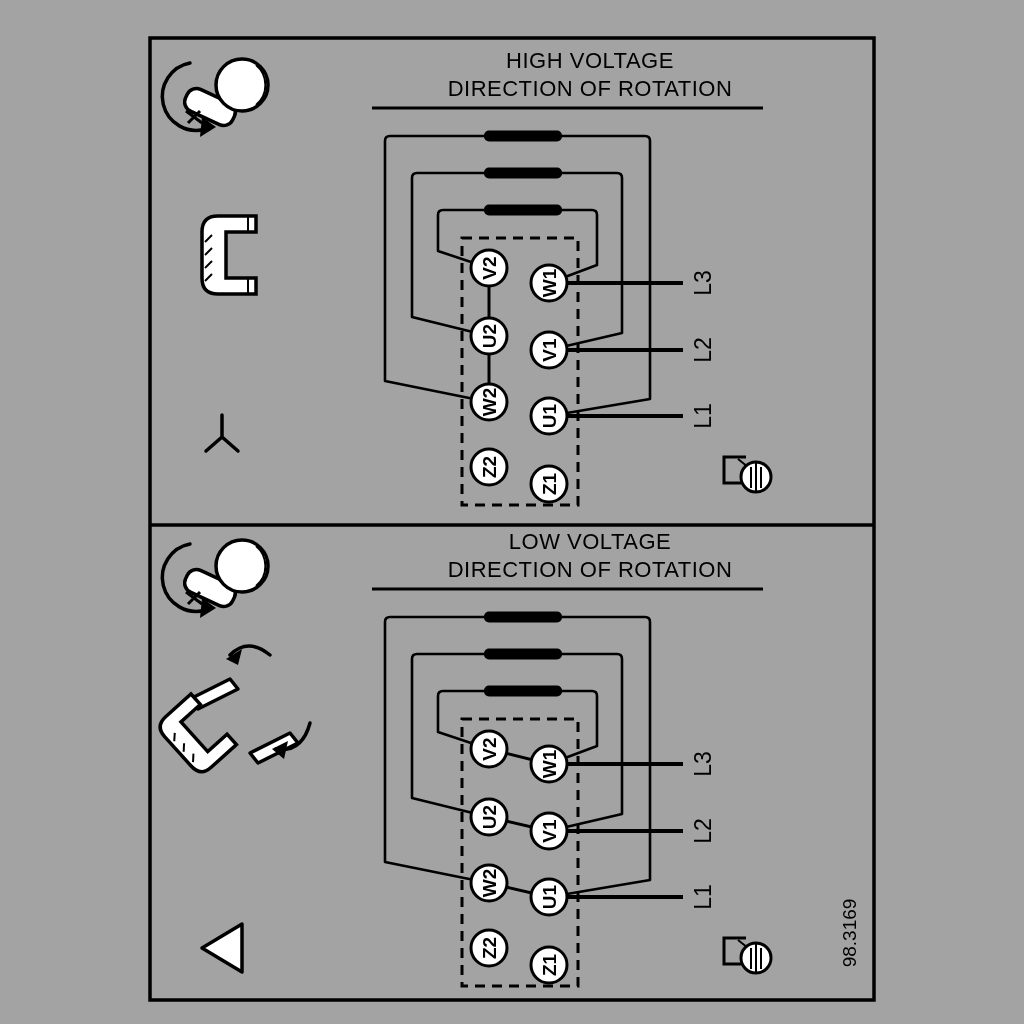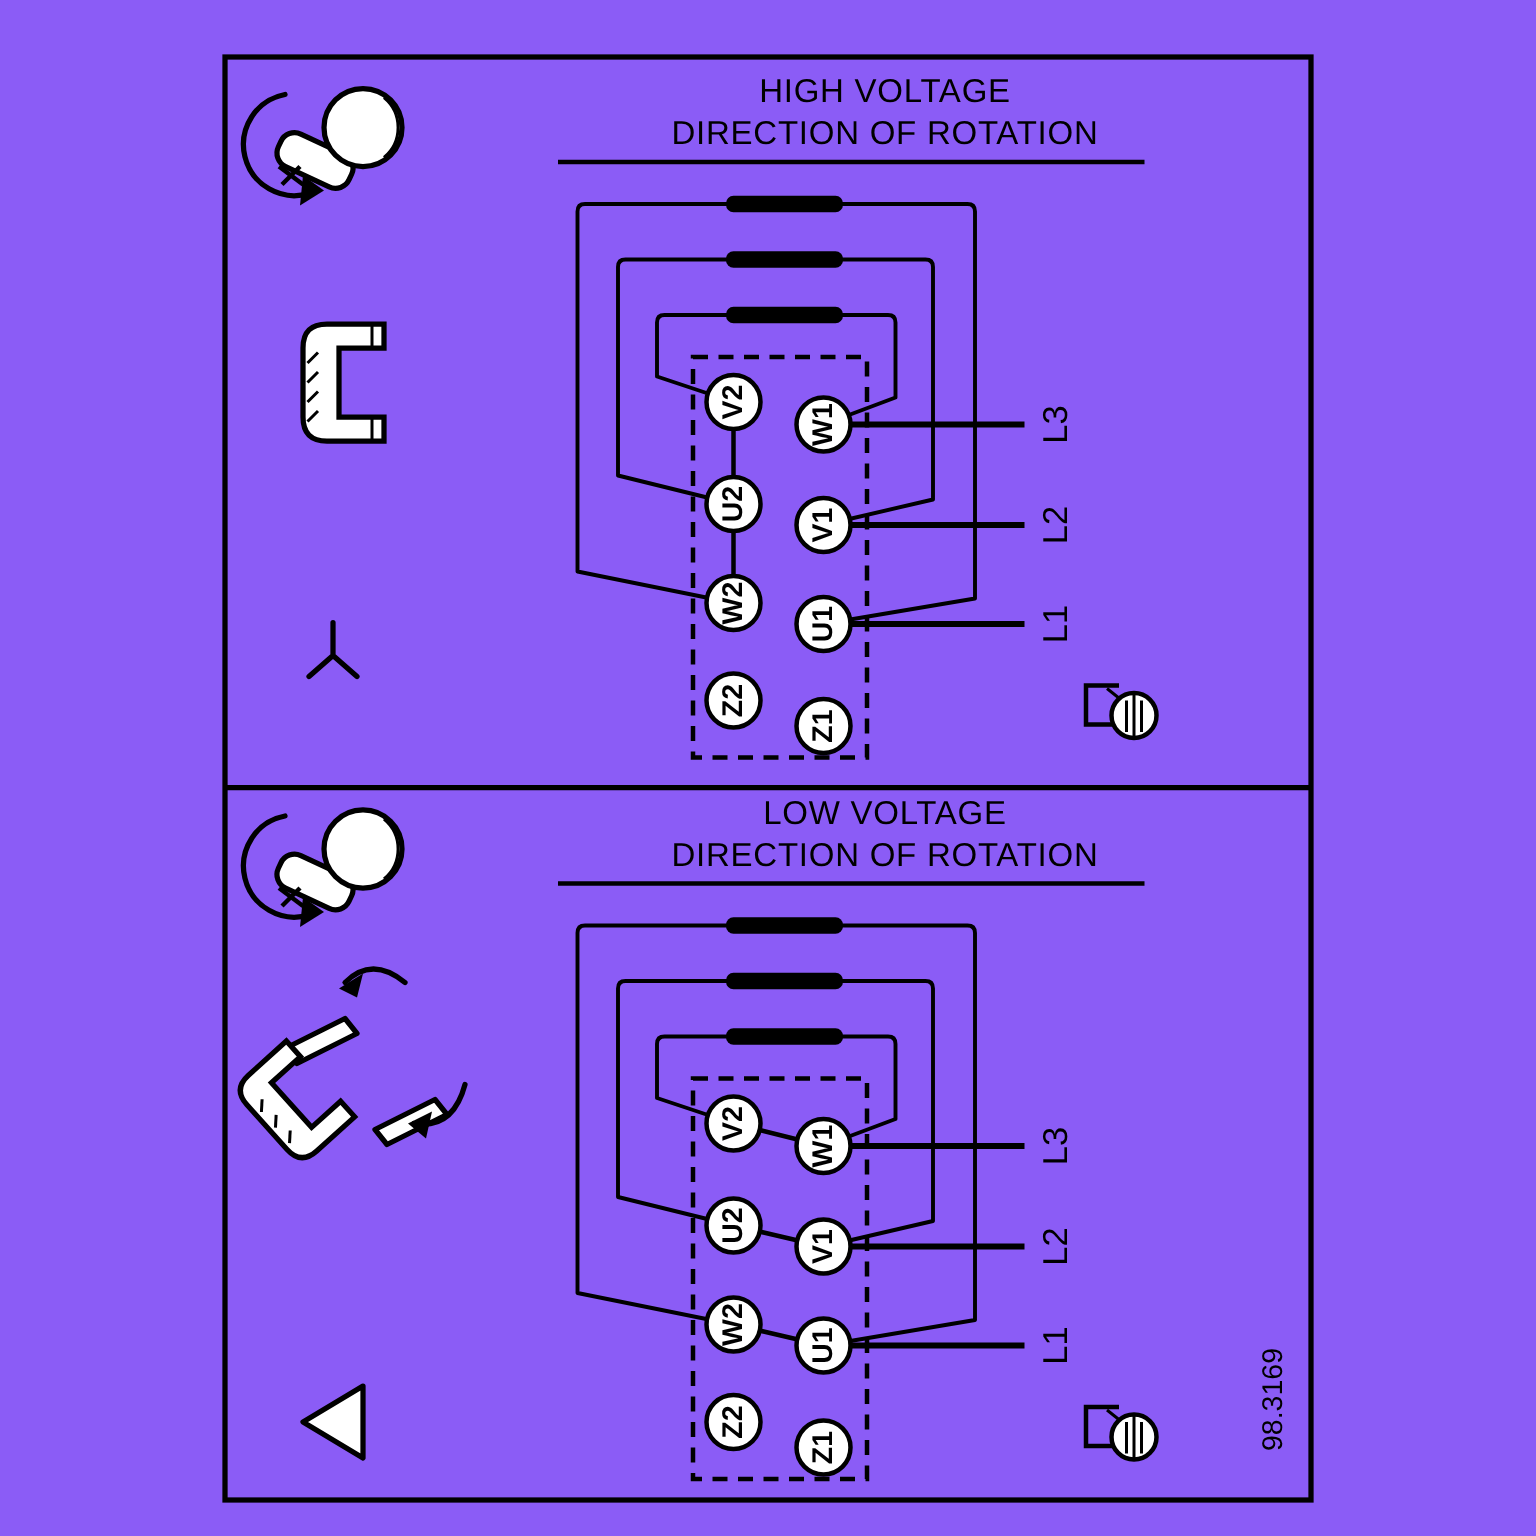--- a/index.html
+++ b/index.html
@@ -1,16 +1,16 @@
 <!DOCTYPE html>
 <html><head>
 <meta charset="utf-8">
 <style>
   html,body{margin:0;padding:0;background:#ffffff;}
-  .stage{position:relative;width:1024px;height:1024px;background:#8b5cf6;overflow:hidden;}
+  .stage{position:relative;width:1024px;height:1024px;background:#a3a3a3;overflow:hidden;}
   svg{display:block;}
   text{font-family:"Liberation Sans","DejaVu Sans",sans-serif;fill:#000;}
   .title{font-size:22px;text-anchor:middle;letter-spacing:0.5px;}
   .tlabel{font-size:19px;font-weight:bold;text-anchor:middle;dominant-baseline:central;}
   .llabel{font-size:23px;text-anchor:middle;dominant-baseline:central;}
   .fig{font-size:19px;text-anchor:middle;dominant-baseline:central;}
   .wire{fill:none;stroke:#000;stroke-width:2.6;stroke-linejoin:round;}
   .link{stroke:#000;stroke-width:3;}
   .feed{stroke:#000;stroke-width:4;}
   .outline{fill:#fff;stroke:#000;stroke-width:3;}

